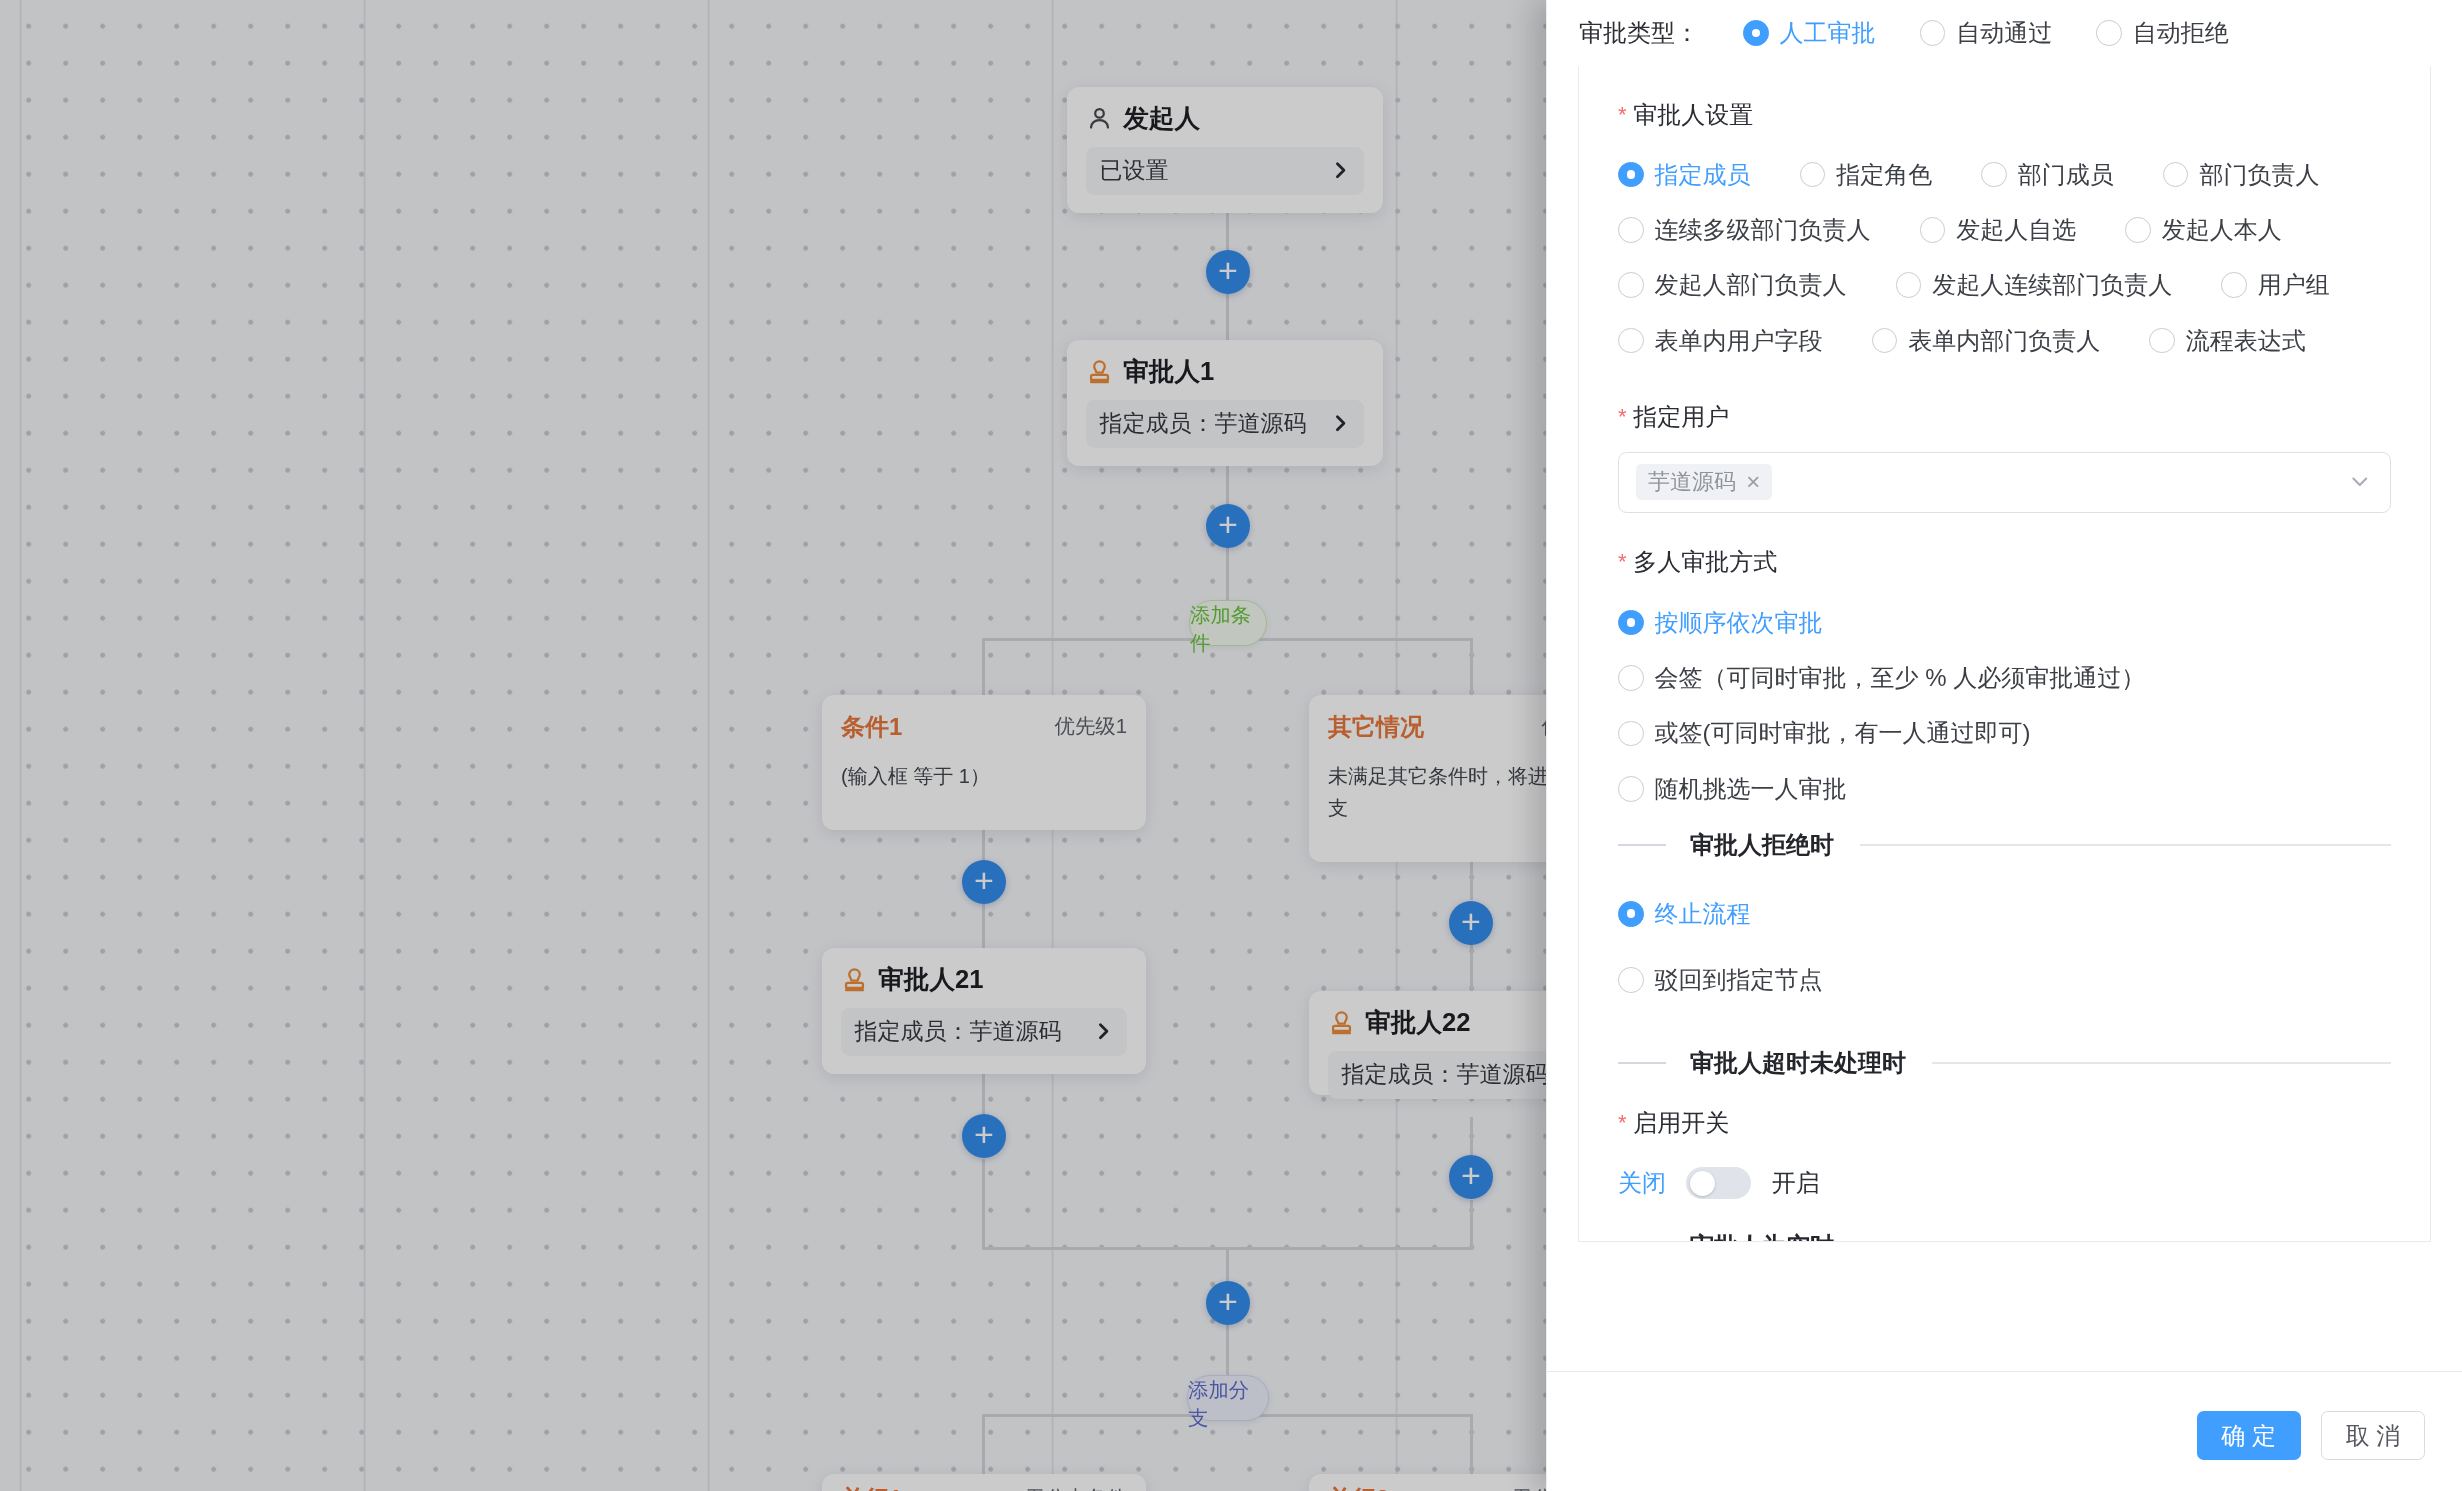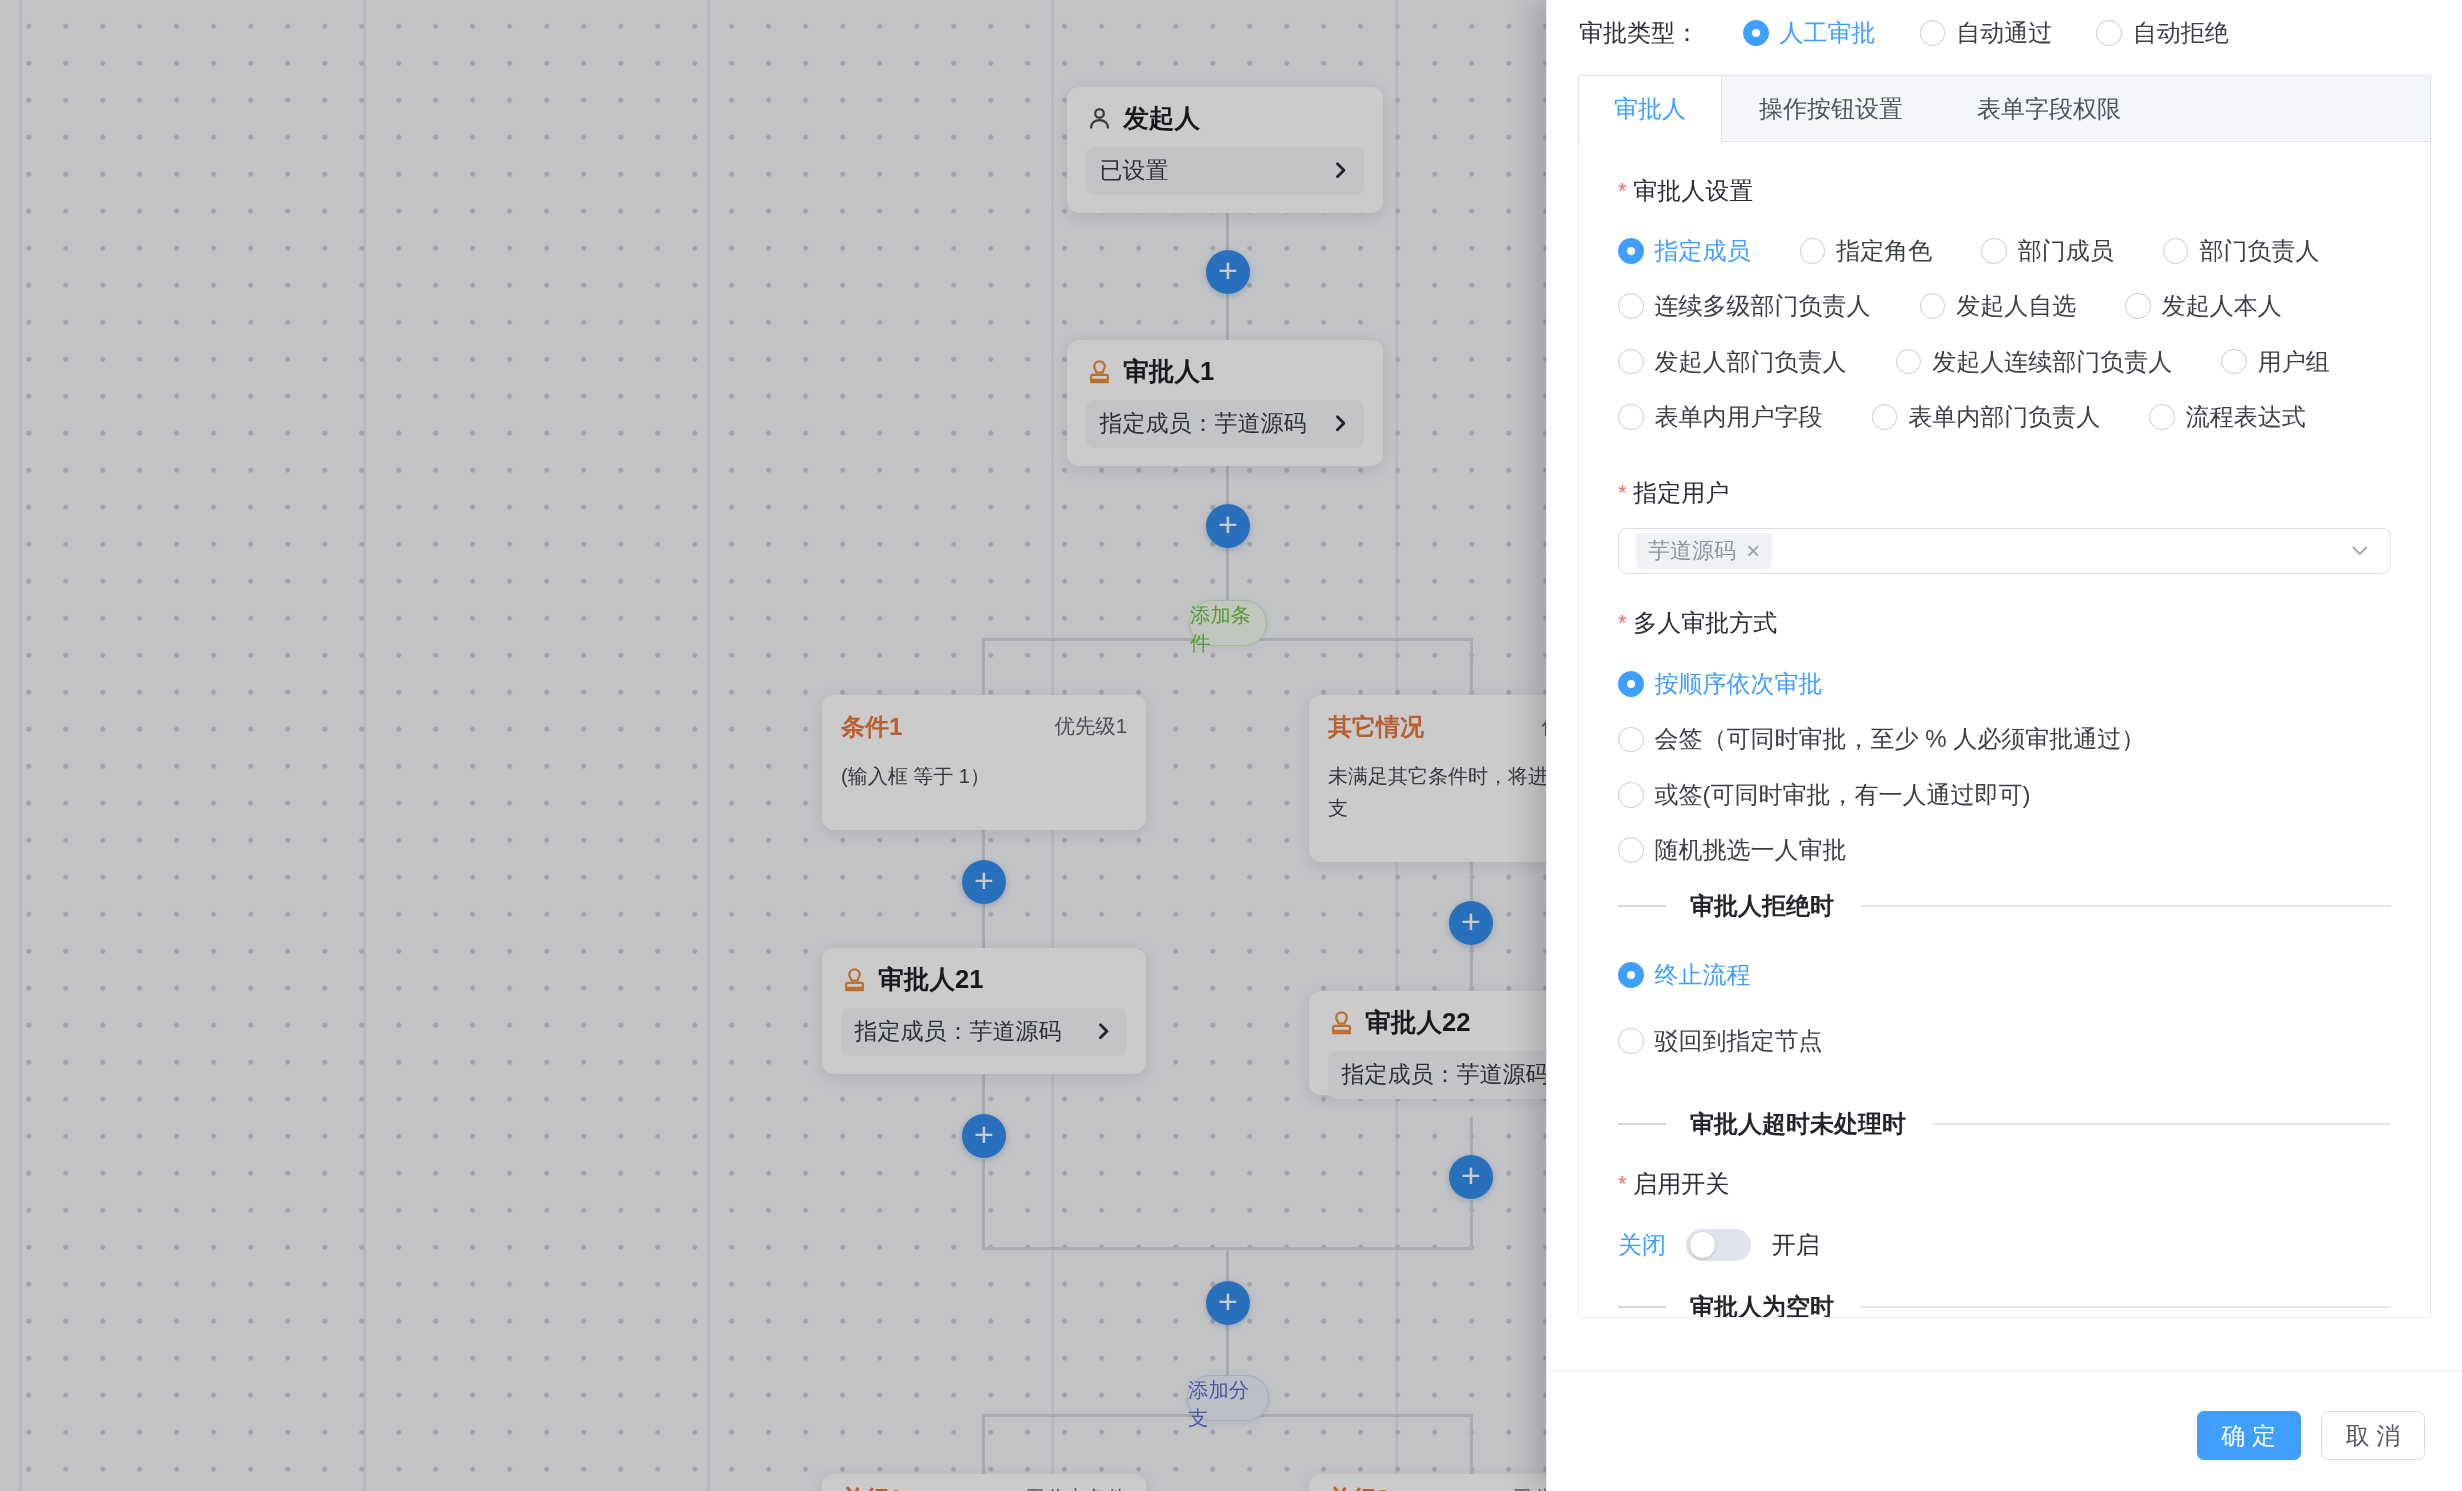--- a/index.html
+++ b/index.html
@@ -60,21 +60,21 @@
     border-bottom:0.9px solid #e0e3e8;box-sizing:border-box;padding:0 37px;}
   .tab.active{background:#fff;color:#409eff;border-bottom-color:#fff;border-right:0.9px solid #e0e3e8;width:143px;padding:0;}
   .tab-fill{flex:1;border-bottom:0.9px solid #e0e3e8;}
 
   .tab-body{margin:0 31px;height:1176px;border:0.9px solid #e9ebef;border-top:none;box-sizing:border-box;
     padding:0 39px;overflow:hidden;}
   .field-label{display:flex;align-items:center;height:29px;color:#2a2d33;}
   .req::before{content:"*";color:#f56c6c;margin-right:6.8px;font-size:22px;}
   .r-row{display:flex;align-items:center;gap:49px;height:29px;}
 
-  .select-box{margin-top:20.4px;height:46px;border:1.7px solid #dcdfe6;border-radius:8.5px;display:flex;
+  .select-box{margin-top:20.4px;height:61px;border:1.7px solid #dcdfe6;border-radius:8.5px;display:flex;
     align-items:center;box-sizing:border-box;padding:8px 17px;cursor:pointer;}
   .tag{height:36px;background:#eff1f4;border-radius:5.1px;display:flex;align-items:center;gap:10.2px;
     padding:0 12px;font-size:22px;color:#8f939b;}
   .tag-x{font-size:24px;color:#9a9ea6;cursor:pointer;line-height:1;}
   .select-caret{margin-left:auto;display:flex;}
 
   .divider{display:flex;align-items:center;height:29px;}
   .dl{width:48px;height:1.7px;background:#d4d8de;margin-right:24px;}
   .dt{font-weight:700;color:#24262b;white-space:nowrap;}
   .dr{flex:1;height:1.7px;background:#e3e6eb;margin-left:25.6px;}
@@ -282,26 +282,20 @@
       <span class="radio-opt">
         <span class="radio"></span>
         <span class="rlabel">自动通过</span>
       </span>
       <span class="radio-opt">
         <span class="radio"></span>
         <span class="rlabel">自动拒绝</span>
       </span>
     </div>
 
-    <div class="tabs">
-      <div class="tab active">审批人</div>
-      <div class="tab">操作按钮设置</div>
-      <div class="tab">表单字段权限</div>
-      <div class="tab-fill"></div>
-    </div>
 
     <div class="tab-body">
 
       <div class="field-label req mt40">审批人设置</div>
 
       <div class="r-row mt36">
         <span class="radio-opt sel">
           <span class="radio on"></span>
           <span class="rlabel">指定成员</span>
         </span>

